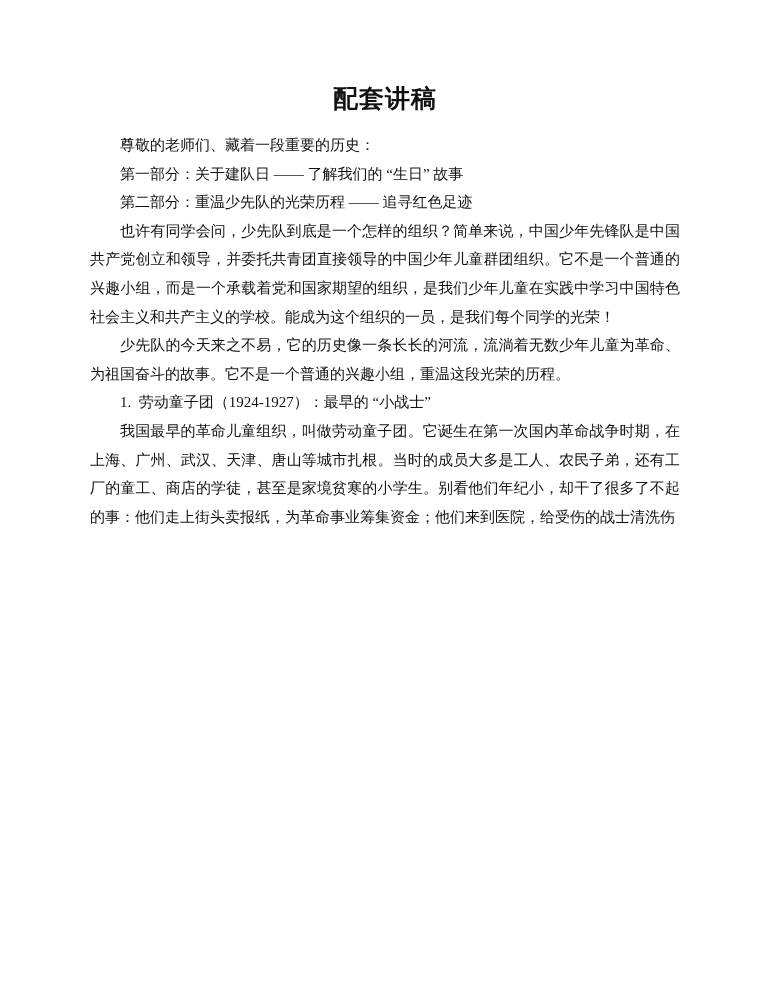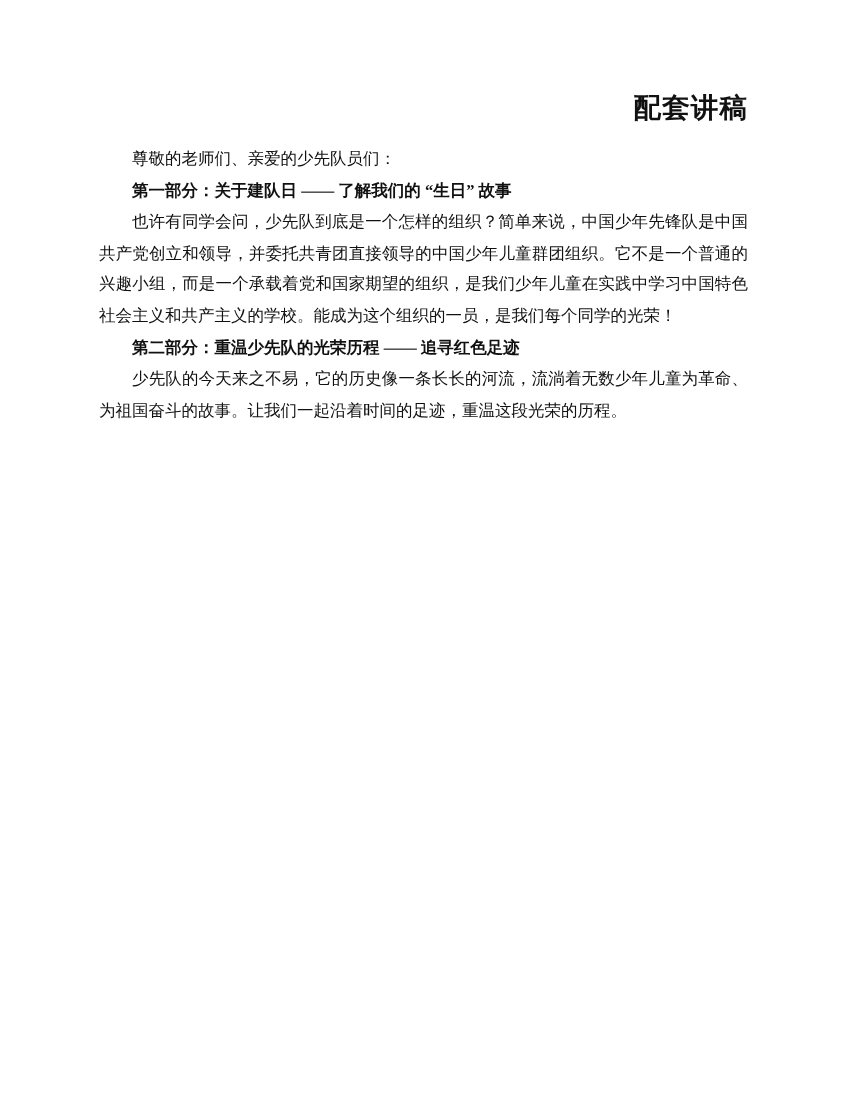--- a/index.html
+++ b/index.html
@@ -19,48 +19,50 @@
     width: 770px;
     height: 1000px;
     padding: 80px 90px 0 90px;
     background: #ffffff;
   }
   .doc-title {
     margin: 0 0 13px 0;
     font-size: 25px;
     line-height: 38px;
     font-weight: bold;
-    text-align: right;
+    text-align: center;
     letter-spacing: 1px;
   }
   .para {
     margin: 0;
     font-size: 15px;
     line-height: 28.6px;
     text-align: justify;
     text-indent: 2em;
     word-break: break-all;
   }
   .para.heading {
-    font-weight: bold;
+    font-weight: normal;
   }
 </style>
 </head>
 <body>
 
 <div class="page">
   <h1 class="doc-title">配套讲稿</h1>
 
-  <p class="para">尊敬的老师们、亲爱的少先队员们：</p>
+  <p class="para">尊敬的老师们、藏着一段重要的历史：</p>
 
 
   <p class="para heading">第一部分：关于建队日 —— 了解我们的 “生日” 故事</p>
 
 
 
+  <p class="para heading">第二部分：重温少先队的光荣历程 —— 追寻红色足迹</p>
+
   <p class="para">也许有同学会问，少先队到底是一个怎样的组织？简单来说，中国少年先锋队是中国共产党创立和领导，并委托共青团直接领导的中国少年儿童群团组织。它不是一个普通的兴趣小组，而是一个承载着党和国家期望的组织，是我们少年儿童在实践中学习中国特色社会主义和共产主义的学校。能成为这个组织的一员，是我们每个同学的光荣！</p>
 
-  <p class="para heading">第二部分：重温少先队的光荣历程 —— 追寻红色足迹</p>
+  <p class="para">少先队的今天来之不易，它的历史像一条长长的河流，流淌着无数少年儿童为革命、为祖国奋斗的故事。它不是一个普通的兴趣小组，重温这段光荣的历程。</p>
 
-  <p class="para">少先队的今天来之不易，它的历史像一条长长的河流，流淌着无数少年儿童为革命、为祖国奋斗的故事。让我们一起沿着时间的足迹，重温这段光荣的历程。</p>
+  <p class="para heading">1.&nbsp; 劳动童子团（1924-1927）：最早的 “小战士”</p>
 
-
+  <p class="para">我国最早的革命儿童组织，叫做劳动童子团。它诞生在第一次国内革命战争时期，在上海、广州、武汉、天津、唐山等城市扎根。当时的成员大多是工人、农民子弟，还有工厂的童工、商店的学徒，甚至是家境贫寒的小学生。别看他们年纪小，却干了很多了不起的事：他们走上街头卖报纸，为革命事业筹集资金；他们来到医院，给受伤的战士清洗伤</p>
 </div>
 
 </body></html>

